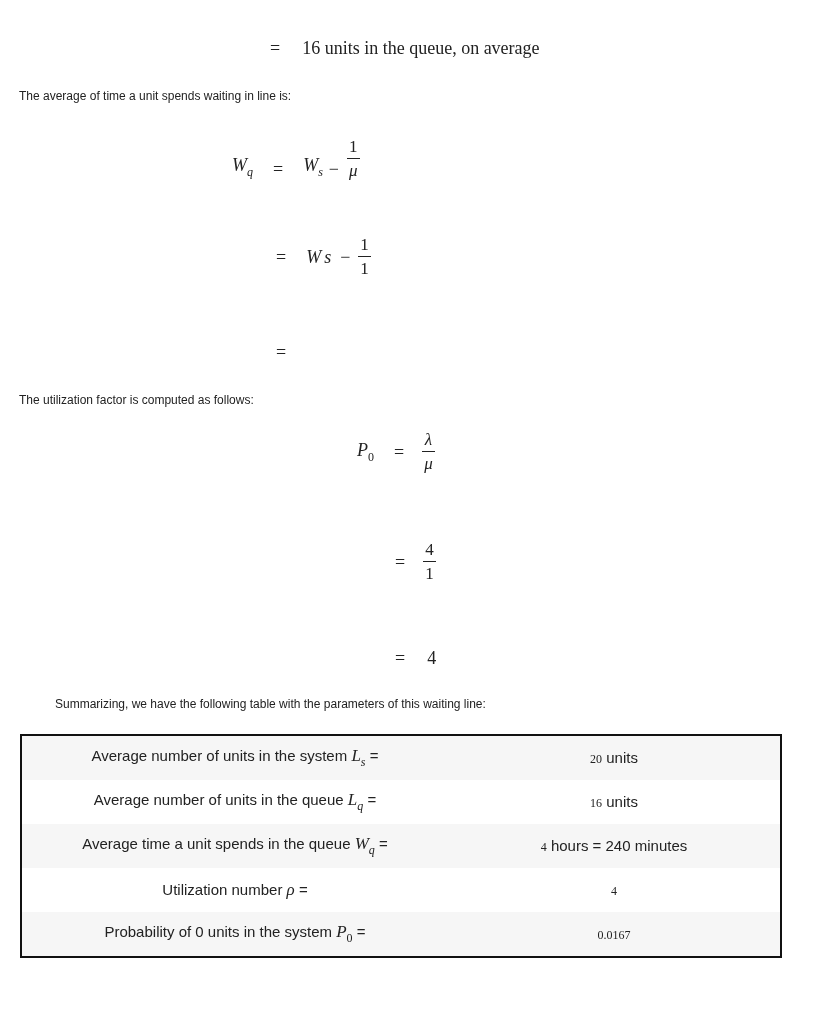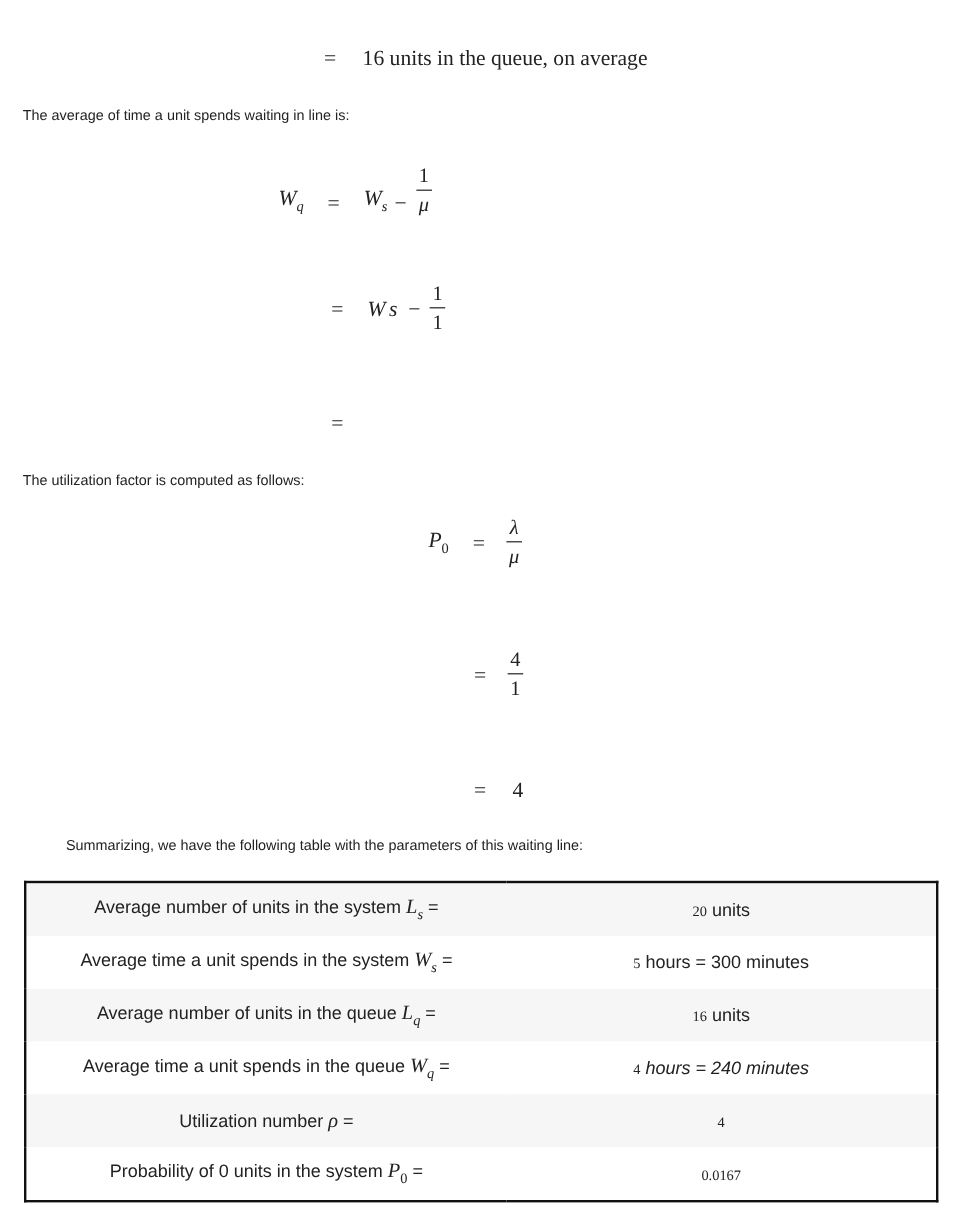--- a/index.html
+++ b/index.html
@@ -13,21 +13,21 @@
   .frac .den { font-size: 17px; line-height: 18px; padding: 0 2px; }
   .sub { font-size: 12px; vertical-align: -5px; font-style: italic; }
   .sub.up { font-style: normal; }
   .row-eq { position: absolute; display: flex; align-items: center; }
 
   table.summary {
     position: absolute; left: 20px; top: 734px; width: 762px;
     border: 2px solid #111; border-collapse: collapse;
     font-family: "Liberation Sans", sans-serif; font-size: 15px; color: #222;
   }
-  table.summary td { height: 44px; text-align: center; padding: 0 0; margin-top: 20px; }
+  table.summary td { height: 44px; text-align: center; padding: 0 13px; margin-top: 20px; }
   table.summary tr:nth-child(odd) td { background: #f6f6f6; }
   table.summary tr:nth-child(even) td { background: #ffffff; }
   table.summary td.label { width: 400px; }
   .val-serif { font-family: "Liberation Serif", "DejaVu Serif", serif; font-size: 12px; }
   .msym { font-family: "Liberation Serif", "DejaVu Serif", serif; font-style: italic; font-size: 17px; }
 </style>
 </head>
 <body>
 
 <div class="row-eq math" style="left:270px; top:38px;">
@@ -92,30 +92,26 @@
 
 <div class="para" style="top:697px;margin-left:36px;">Summarizing, we have the following table with the parameters of this waiting line:</div>
 
 <table class="summary">
   <tbody id="summary-body">
       <tr>
         <td class="label"><span>Average number of units in the system</span> <span class="msym"><span>L</span><span class="sub">s</span></span> <span>=</span></td>
         <td><span class="val-serif">20</span><span style="white-space: pre;"> units</span></td>
       </tr>
       <tr>
-        <td class="label"><span>Average time a unit spends in the system</span> <span class="msym"><span>W</span><span class="sub">s</span></span> <span>=</span></td>
-        <td><span class="val-serif">5</span><span style="white-space: pre;"> hours = 300 minutes</span></td>
-      </tr>
-      <tr>
         <td class="label"><span>Average number of units in the queue</span> <span class="msym"><span>L</span><span class="sub">q</span></span> <span>=</span></td>
         <td><span class="val-serif">16</span><span style="white-space: pre;"> units</span></td>
       </tr>
       <tr>
         <td class="label"><span>Average time a unit spends in the queue</span> <span class="msym"><span>W</span><span class="sub">q</span></span> <span>=</span></td>
-        <td><span class="val-serif">4</span><span style="white-space: pre; font-style: italic;"> hours = 240 minutes</span></td>
+        <td><span class="val-serif">4</span><span style="white-space: pre;"> hours = 240 minutes</span></td>
       </tr>
       <tr>
         <td class="label"><span>Utilization number</span> <span class="msym"><span>ρ</span></span> <span>=</span></td>
         <td><span class="val-serif">4</span></td>
       </tr>
       <tr>
         <td class="label"><span>Probability of 0 units in the system</span> <span class="msym"><span>P</span><span class="sub up">0</span></span> <span>=</span></td>
         <td><span class="val-serif">0.0167</span></td>
       </tr>
     </tbody>

